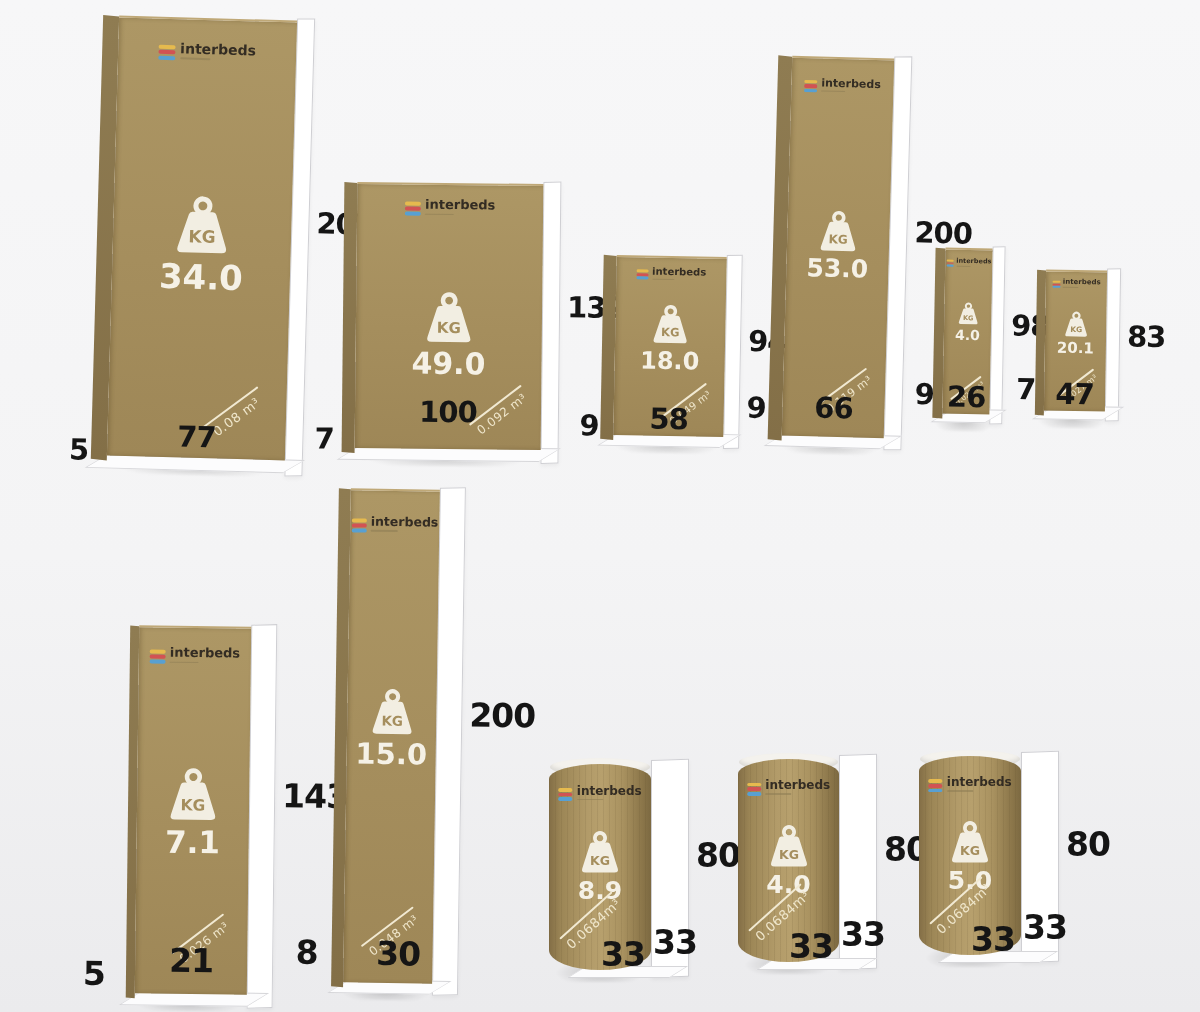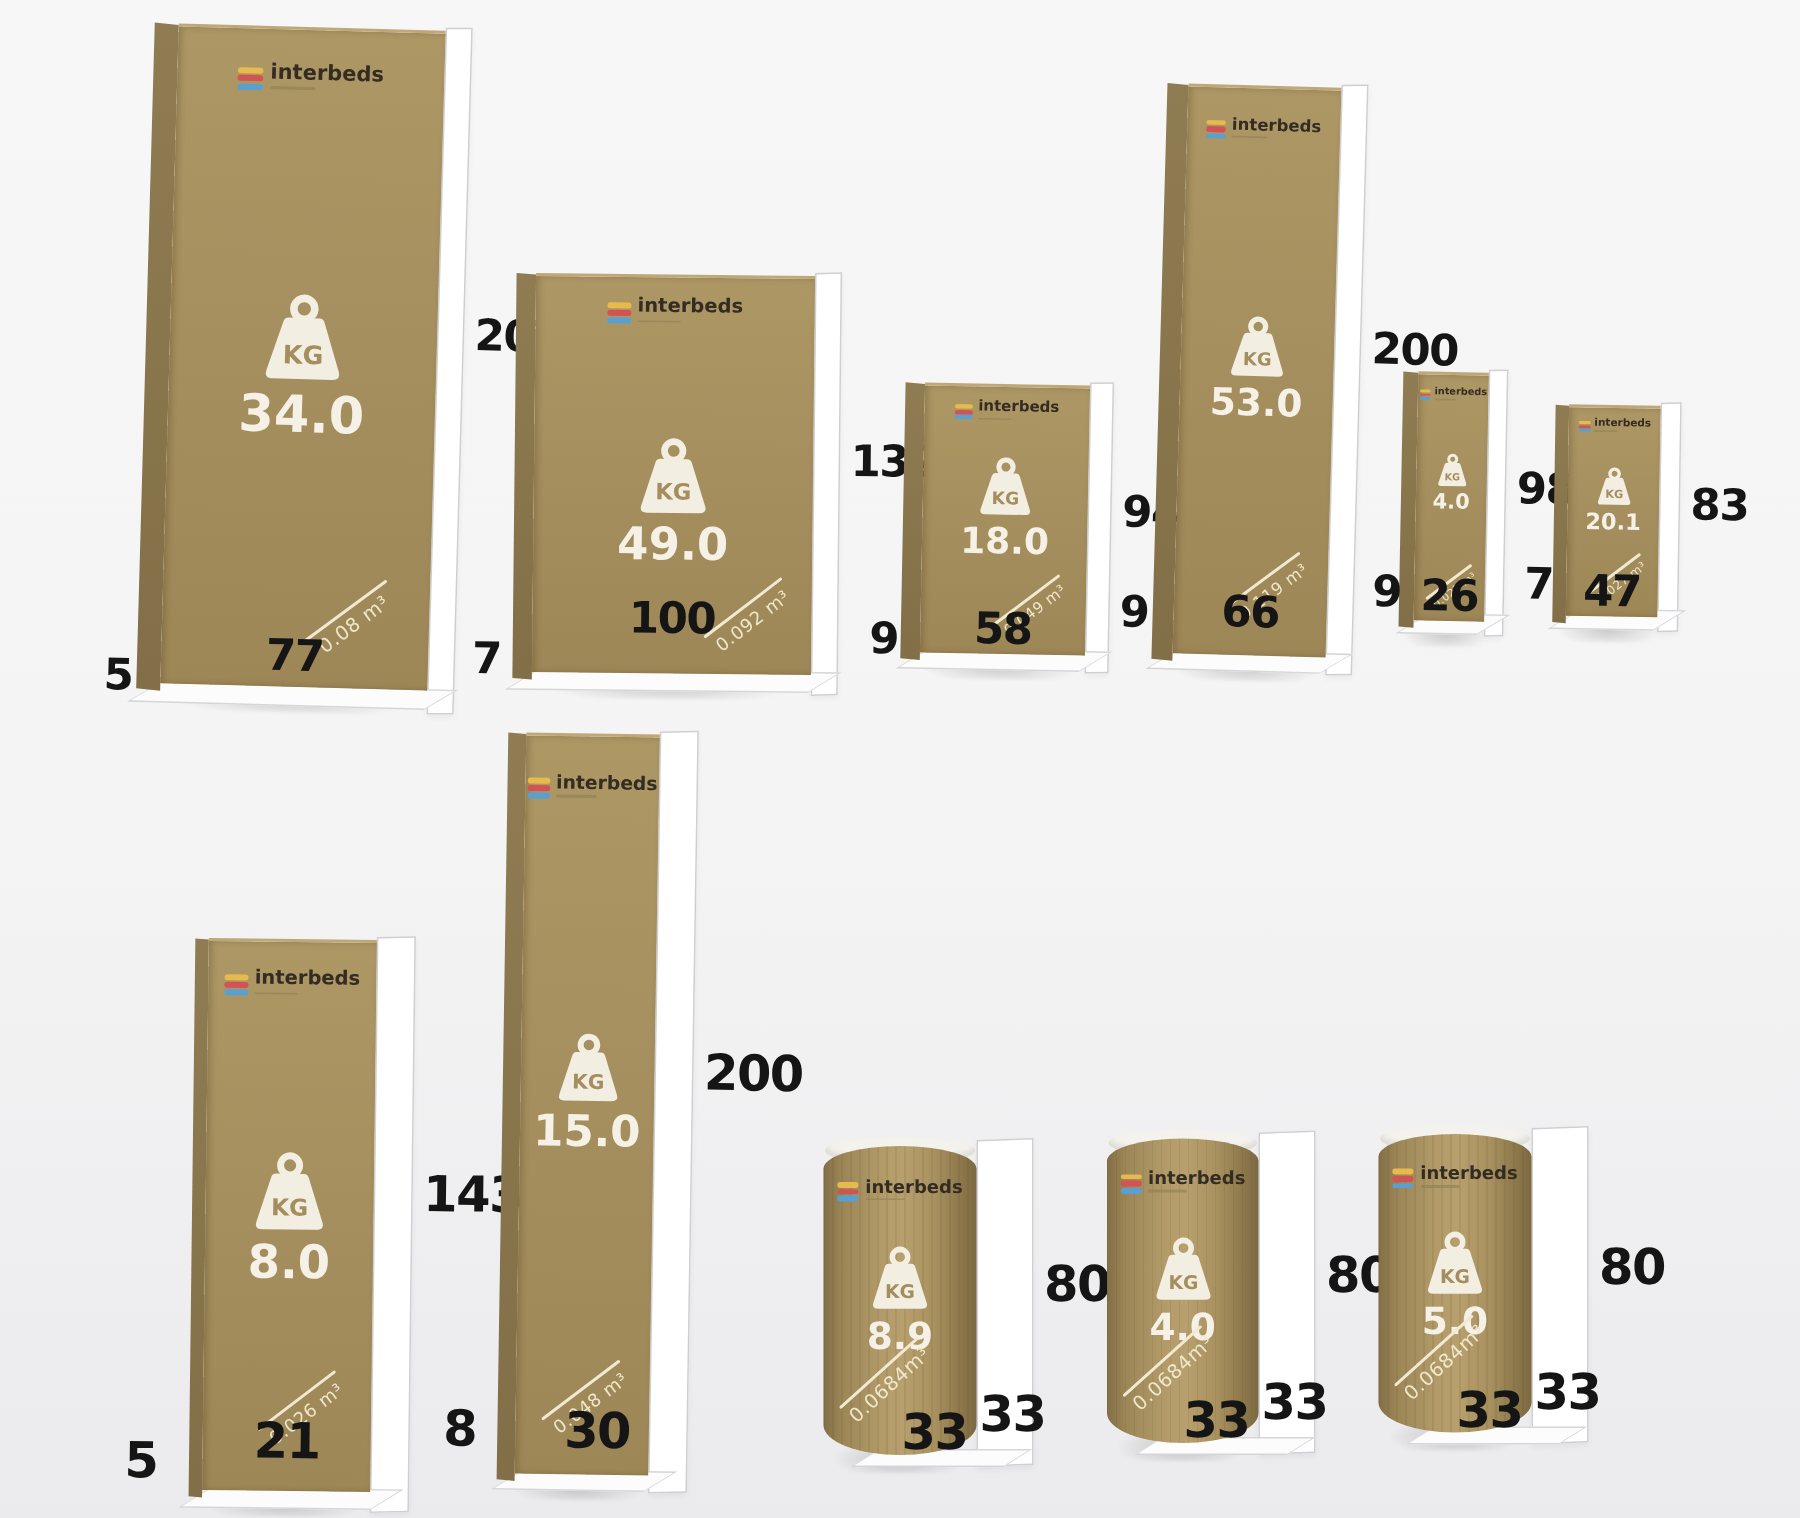--- a/index.html
+++ b/index.html
@@ -447,21 +447,21 @@
             <span class="logo-name">interbeds</span>
             <span class="logo-tag"></span>
           </span>
       </div>
       <div class="weight">
         <svg class="wicon" viewBox="0 0 100 90">
           <path class="wfill" fill-rule="evenodd" d="M50 2 A14 14 0 1 0 50.02 2 Z M50 9.5 A6.5 6.5 0 1 1 49.98 9.5 Z"></path>
           <path class="wfill" d="M35 25 L65 25 Q69 25 70.2 29 L85.5 77 Q88 85 79 85 L21 85 Q12 85 14.5 77 L29.8 29 Q31 25 35 25 Z"></path>
           <text x="50" y="70" font-size="25" text-anchor="middle">KG</text>
         </svg>
-        <div class="wval">8.0</div>
+        <div class="wval">7.1</div>
       </div>
       <div class="vol">
         <span class="vline"></span>
         <span class="vtext">0.026 m³</span>
       </div>
       <div class="dim width-num">21</div>
     </div>
     <div class="dim depth-num">5</div>
   </div>
 

